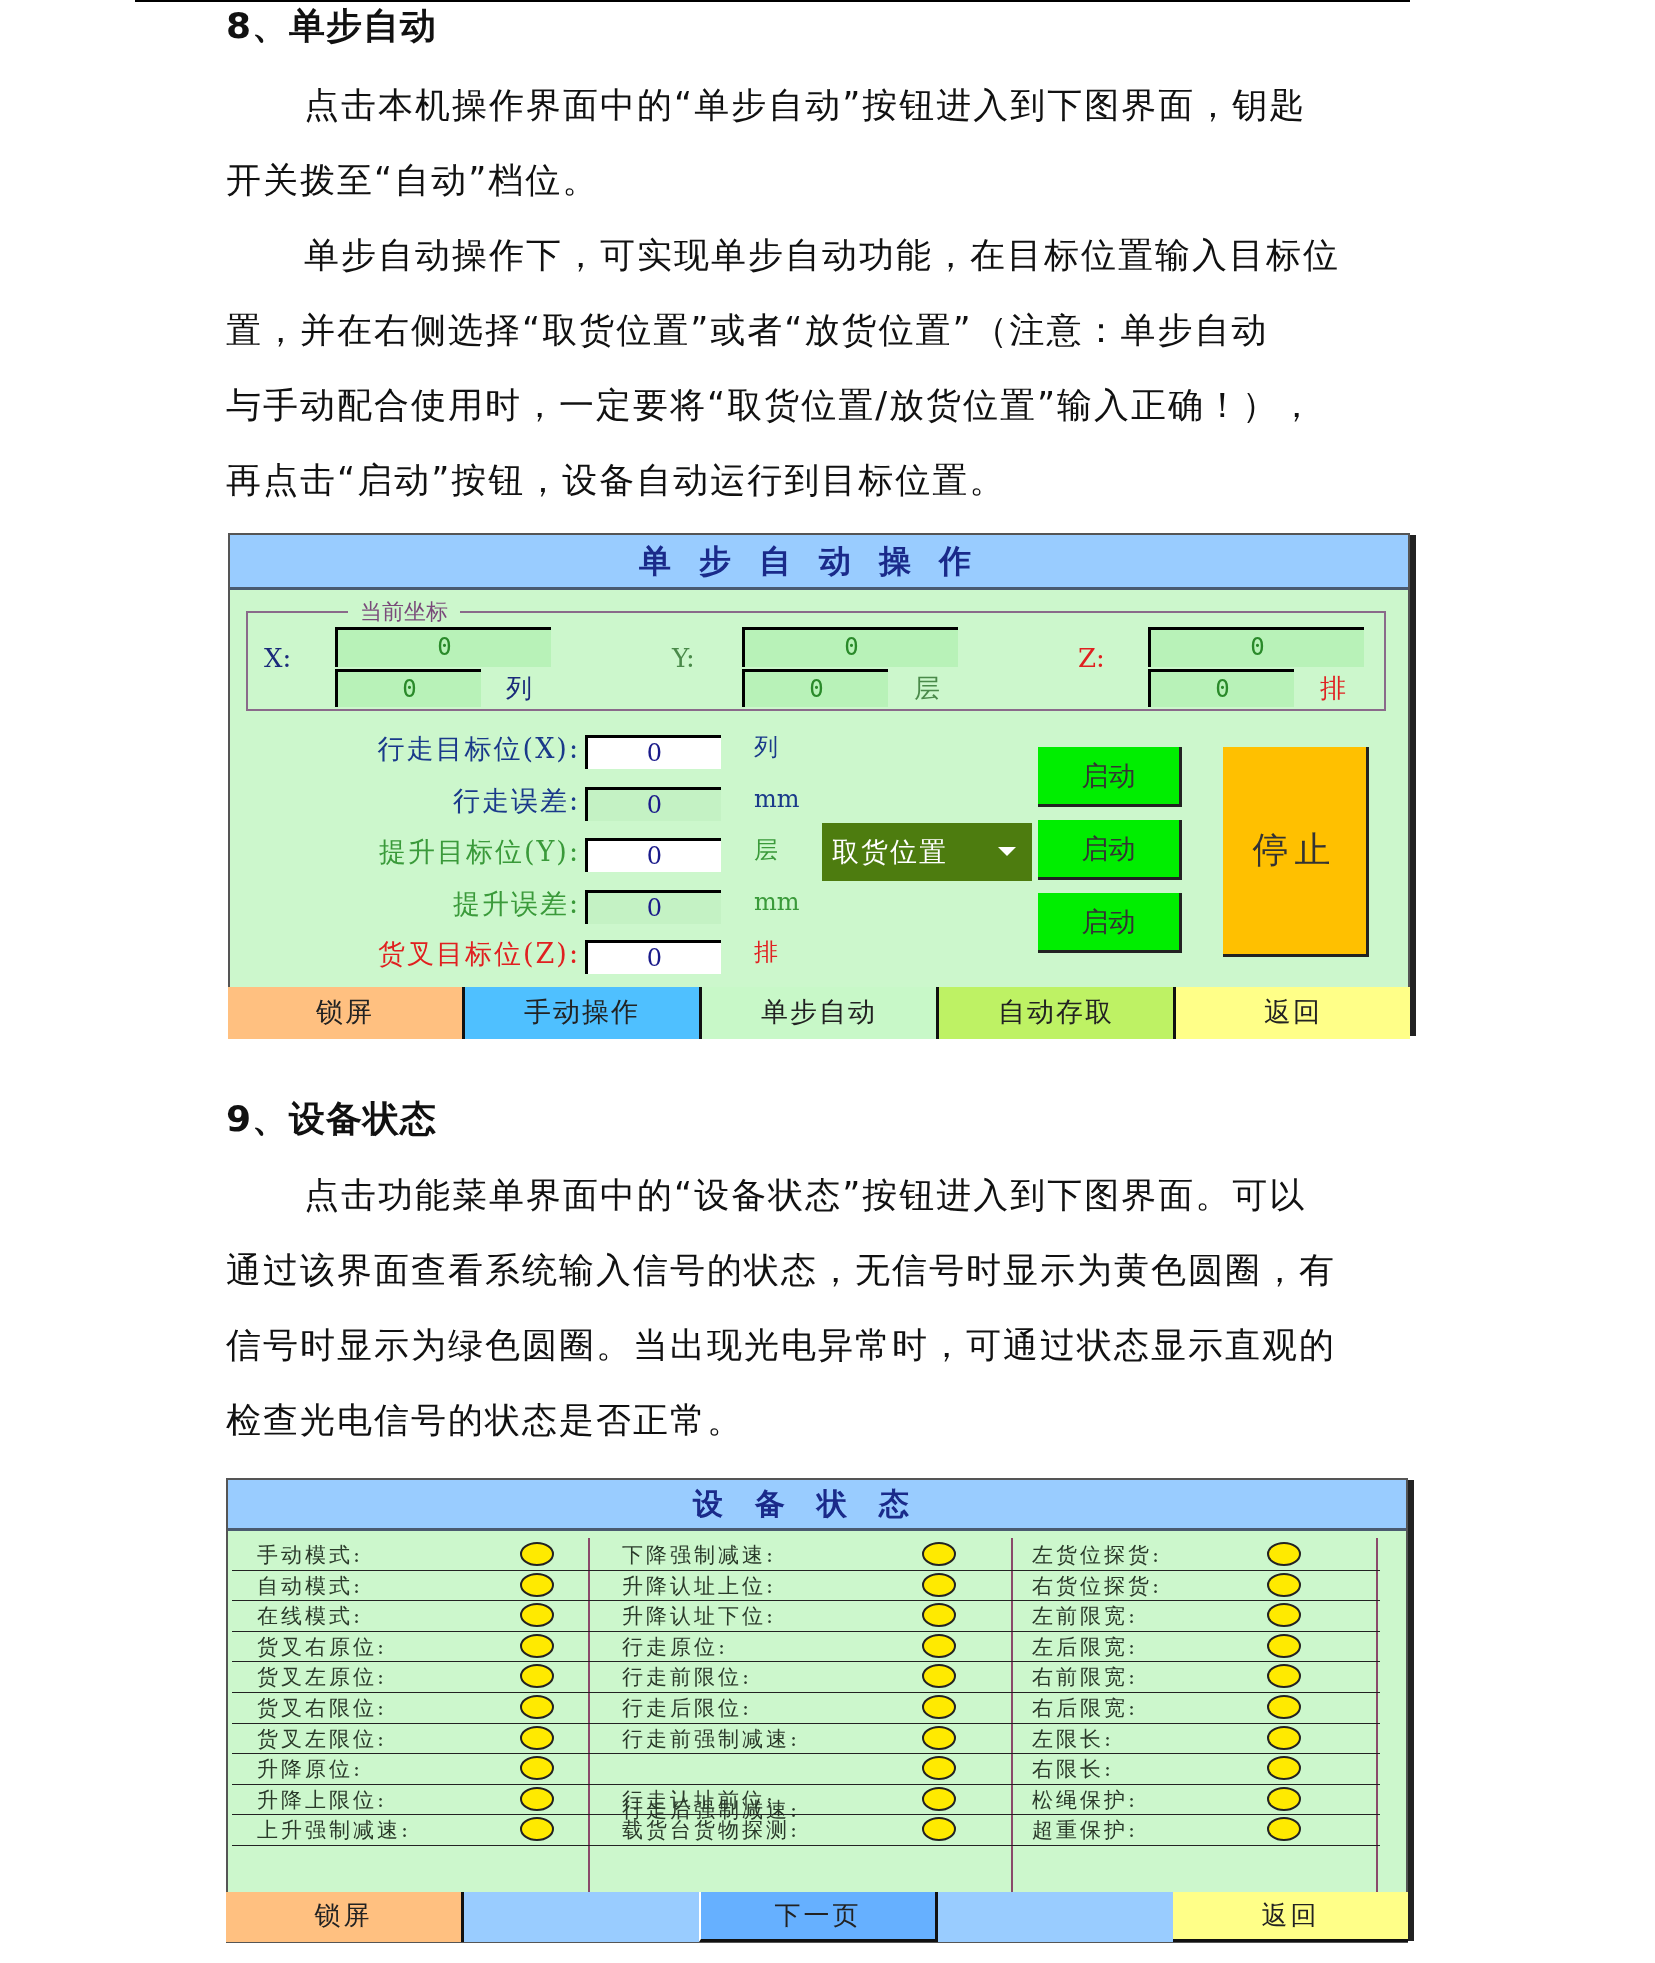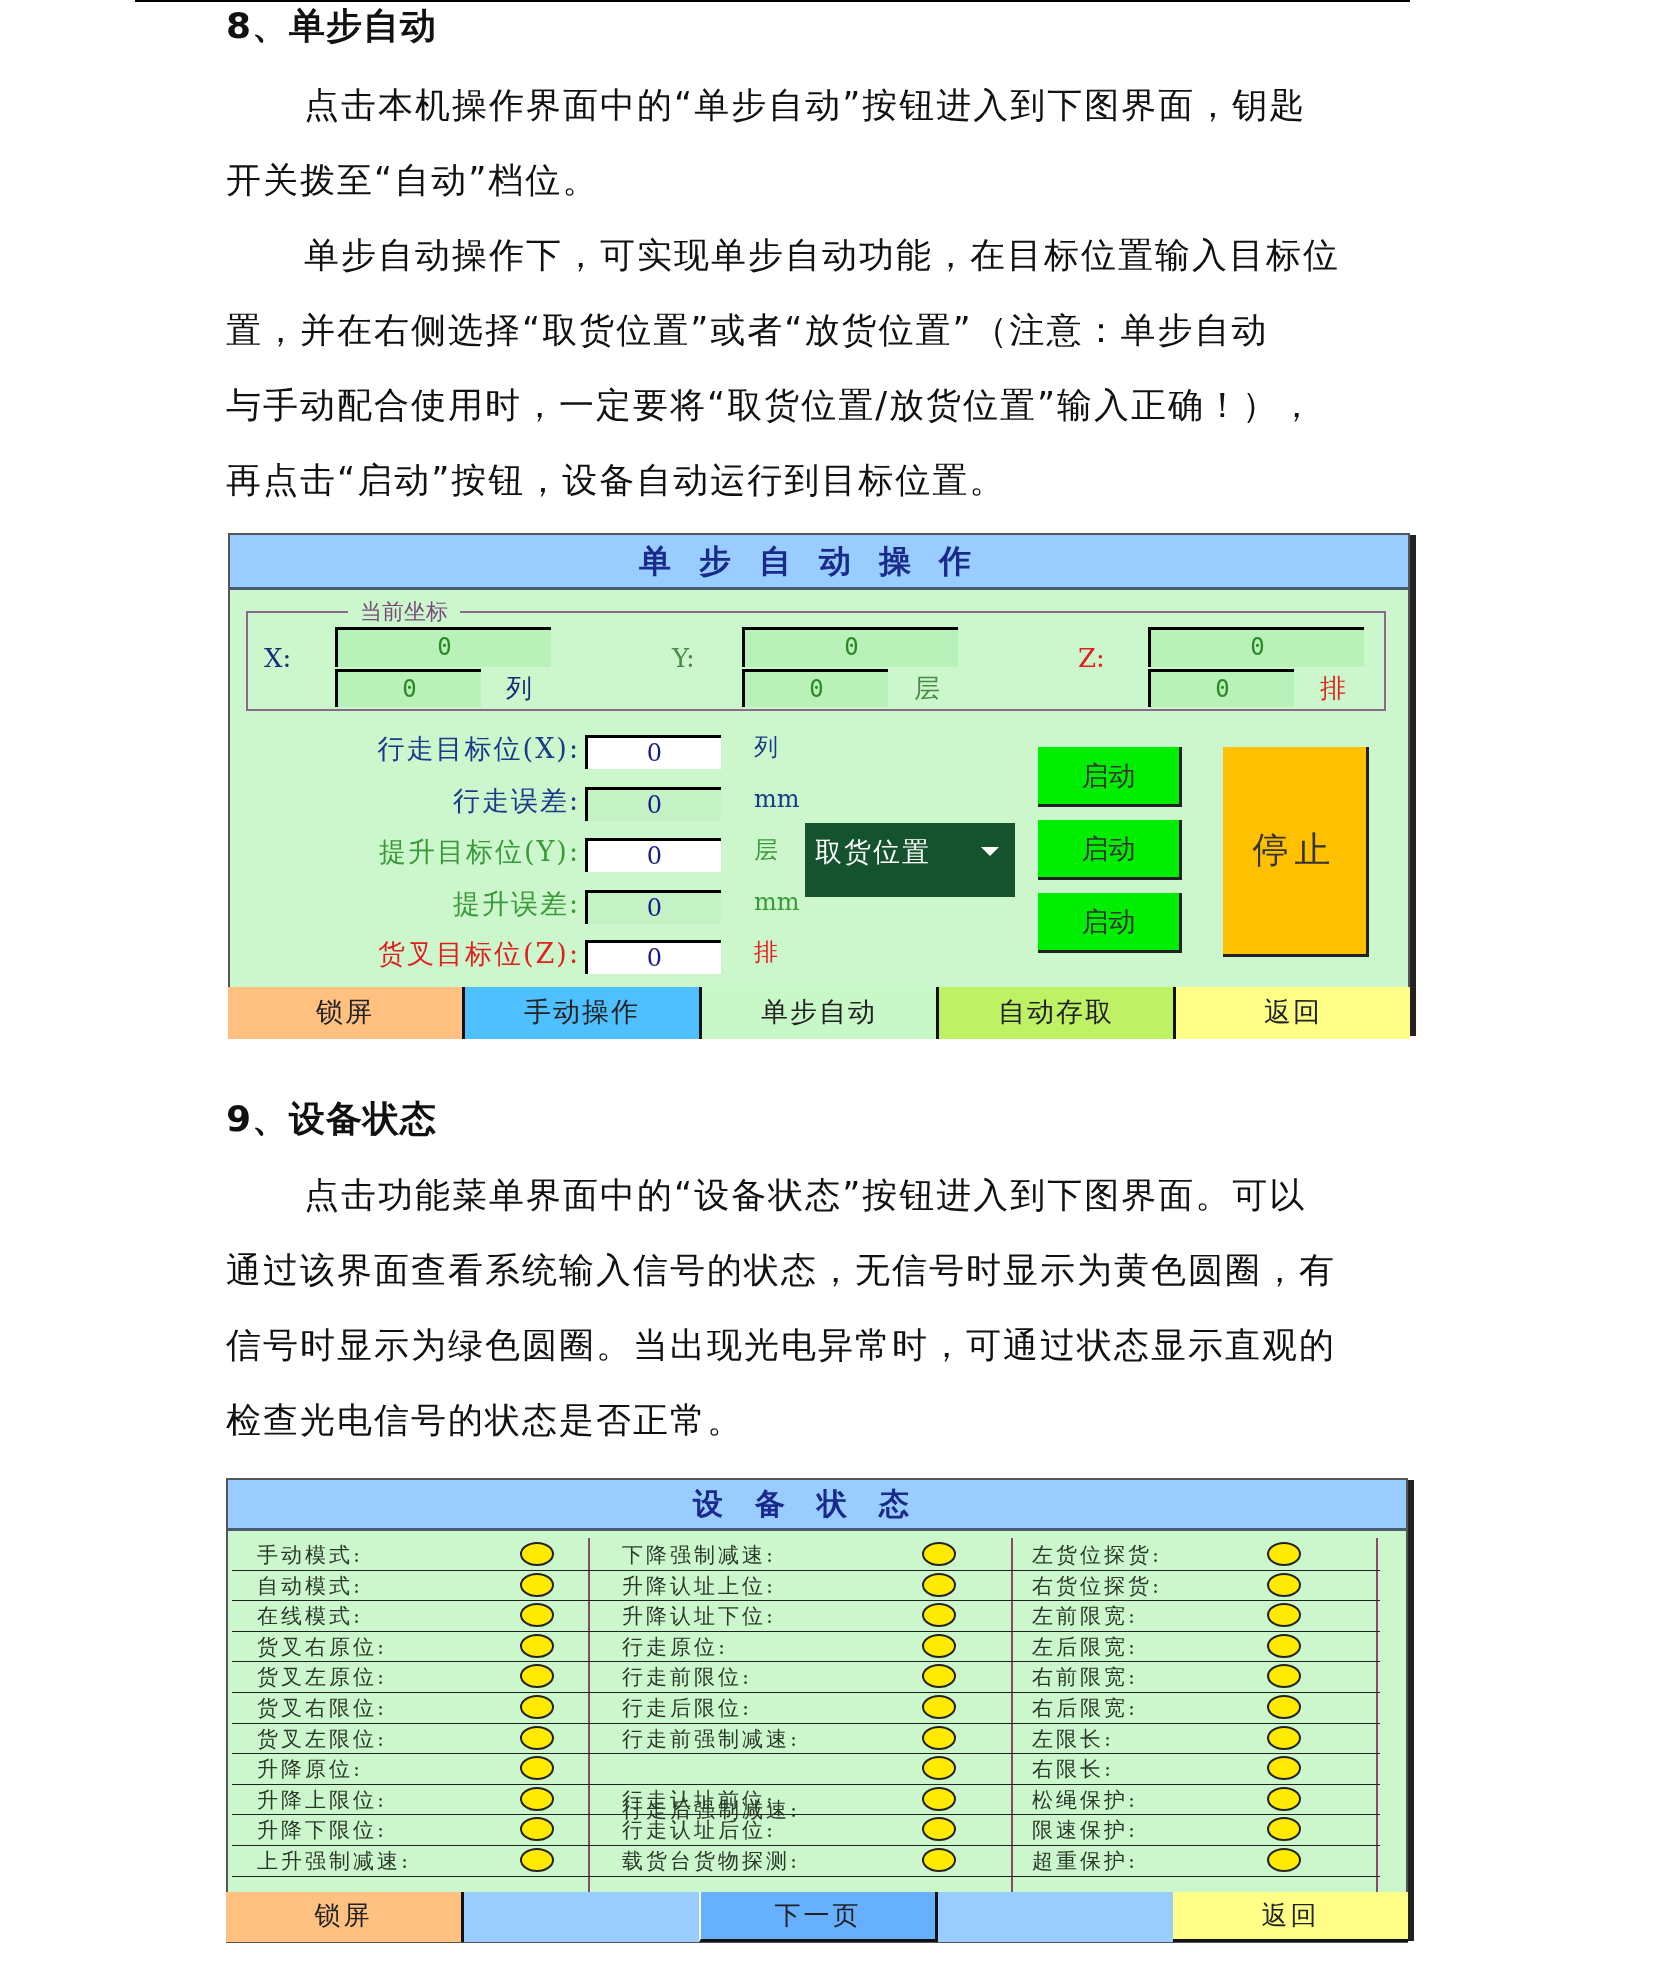--- a/index.html
+++ b/index.html
@@ -28,21 +28,21 @@
   .disp.big { width:216px; height:40px; line-height:34px; top:14px; }
   .disp.small { width:146px; height:38px; line-height:34px; top:56px; }
   .unit1 { position:absolute; top:58px; font-size:26px; }
 
   .tgt-label { position:absolute; font-size:27px; text-align:right; width:280px; left:0; letter-spacing:2px; }
   .tgt-input { position:absolute; left:355px; width:136px; height:34px; border-top:3px solid #000; border-left:3px solid #000;
                box-sizing:border-box; text-align:center; color:#1a1a8a; font-size:24px; line-height:30px; background:#fff; }
   .tgt-input.err { background:#c4f2c4; }
   .tgt-unit { position:absolute; left:524px; font-size:24px; }
 
-  .dropdown { position:absolute; left:575px; top:160px; width:210px; height:74px; background:#14532d; color:#fff;
+  .dropdown { position:absolute; left:592px; top:160px; width:210px; height:58px; background:#4d7c0f; color:#fff;
               font-size:27px; line-height:58px; padding-left:10px; box-sizing:border-box; letter-spacing:2px; }
   .dropdown .caret { position:absolute; right:16px; top:24px; width:0; height:0; border-left:9px solid transparent;
                      border-right:9px solid transparent; border-top:9px solid #fff; }
 
   .btn-start { position:absolute; left:808px; width:144px; height:60px; background:#00ee00; border-right:3px solid #222; border-bottom:3px solid #222;
                box-sizing:border-box; color:#333; text-align:center; line-height:58px; font-size:27px; }
   .btn-stop { position:absolute; left:993px; top:83px; width:146px; height:210px; background:#ffc000; border-right:3px solid #222; border-bottom:3px solid #222;
               box-sizing:border-box; color:#333; text-align:center; line-height:205px; font-size:36px; letter-spacing:6px; }
 
   .navbar { position:absolute; left:-2px; right:-2px; display:flex; }
@@ -230,28 +230,20 @@
       </div>
       <div class="srow">
         <span class="slabel" style="left: 25px;">升降上限位:</span>
         <span class="lamp" style="left: 288px;"></span>
         <span class="slabel" style="left: 390px;">行走认址前位:</span>
         <span class="lamp" style="left: 690px;"></span>
         <span class="slabel" style="left: 800px;">松绳保护:</span>
         <span class="lamp" style="left: 1035px;"></span>
       </div>
       <div class="srow">
-        <span class="slabel" style="left: 25px;">升降下限位:</span>
-        <span class="lamp" style="left: 288px;"></span>
-        <span class="slabel" style="left: 390px;">行走认址后位:</span>
-        <span class="lamp" style="left: 690px;"></span>
-        <span class="slabel" style="left: 800px;">限速保护:</span>
-        <span class="lamp" style="left: 1035px;"></span>
-      </div>
-      <div class="srow">
         <span class="slabel" style="left: 25px;">上升强制减速:</span>
         <span class="lamp" style="left: 288px;"></span>
         <span class="slabel" style="left: 390px;">载货台货物探测:</span>
         <span class="lamp" style="left: 690px;"></span>
         <span class="slabel" style="left: 800px;">超重保护:</span>
         <span class="lamp" style="left: 1035px;"></span>
       </div>
     </div>
 
   <div class="navbar">

